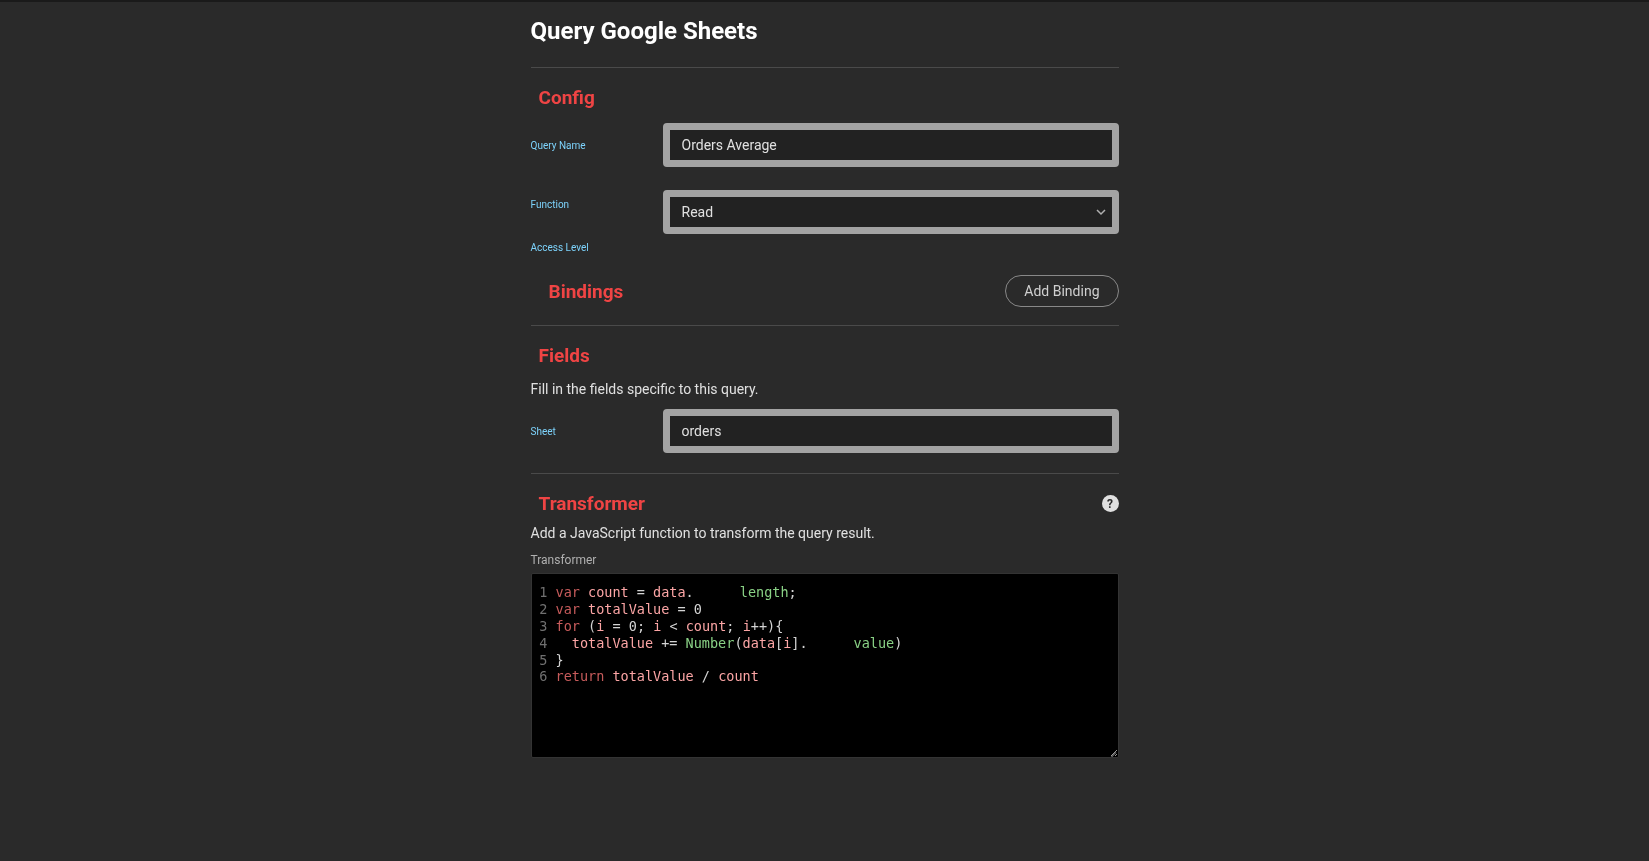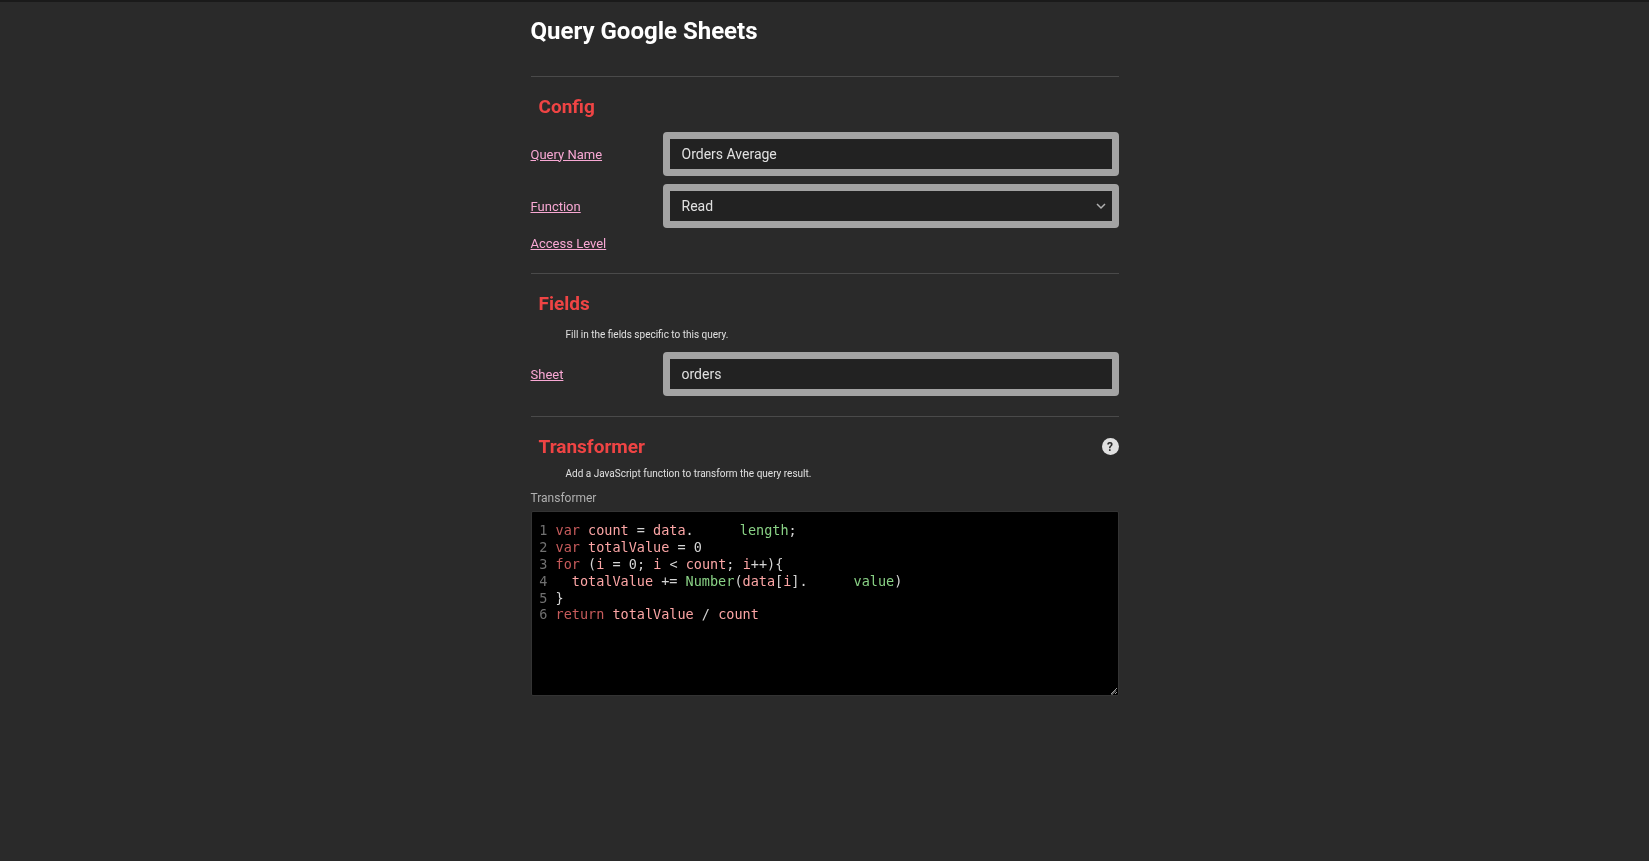--- a/index.html
+++ b/index.html
@@ -12,59 +12,59 @@
 }
 .container {
   max-width: 588px;
   margin: 0 auto;
   padding: 15px 0 30px;
 }
 h1 {
   font-size: 24px;
   font-weight: 700;
   color: #fff;
-  margin-bottom: 31px;
+  margin-bottom: 22px;
 }
 h2 {
   font-size: 19px;
   font-weight: 700;
   color: #ef4444;
   margin-bottom: 14px;
   margin-left: 8px;
 }
 .divider {
   border: none;
   border-top: 1px solid #4a4a4a;
   margin: 0 0 18px;
 }
 .form-row {
   display: flex;
   align-items: center;
   margin-bottom: 8px;
 }
 .form-label {
   width: 132px;
-  font-size: 13px;
-  color: #f9a8d4;
+  font-size: 10px;
+  color: #7dd3fc;
   flex-shrink: 0;
-  text-decoration: underline;
 }
 .form-control {
   flex: 1;
   background: #222;
   border: 7px solid #a3a3a3;
   border-radius: 4px;
   padding: 7px 12px;
   color: #e0e0e0;
   font-size: 14px;
   font-family: inherit;
 }
 .select-wrap {
   flex: 1;
   position: relative;
+  margin-top: 15px;
 }
 .select-wrap .form-control {
   width: 100%;
   appearance: none;
   cursor: pointer;
   padding-right: 30px;
 }
 .chevron {
   position: absolute;
   right: 12px;
@@ -111,24 +111,23 @@
   background: #e0e0e0;
   color: #2a2a2a;
   display: flex;
   align-items: center;
   justify-content: center;
   font-size: 12px;
   font-weight: 700;
   cursor: pointer;
 }
 .sub-desc {
-  font-size: 10px;
+  font-size: 14px;
   color: #e0e0e0;
   margin-bottom: 12px;
-  margin-left: 35px;
 }
 .small-label {
   font-size: 12px;
   color: #b0b0b0;
   margin-bottom: 6px;
   display: block;
 }
 .code-editor {
   background: #000;
   border: 1px solid #333;
@@ -201,20 +200,24 @@
           </svg>
       </span>
     </div>
   </div>
 
   <div class="form-row">
     <label class="form-label">Access Level</label>
   </div>
 
   <div class="section-sub">
+    <div class="section-sub-header">
+      <h2 style="margin-bottom:0">Bindings</h2>
+      <button class="btn-outline">Add Binding</button>
+    </div>
   </div>
 
   <hr class="divider">
 
   <h2>Fields</h2>
   <p class="sub-desc">Fill in the fields specific to this query.</p>
   <div class="form-row">
     <label class="form-label">Sheet</label>
     <input class="form-control" type="text" value="orders" style="">
   </div>

